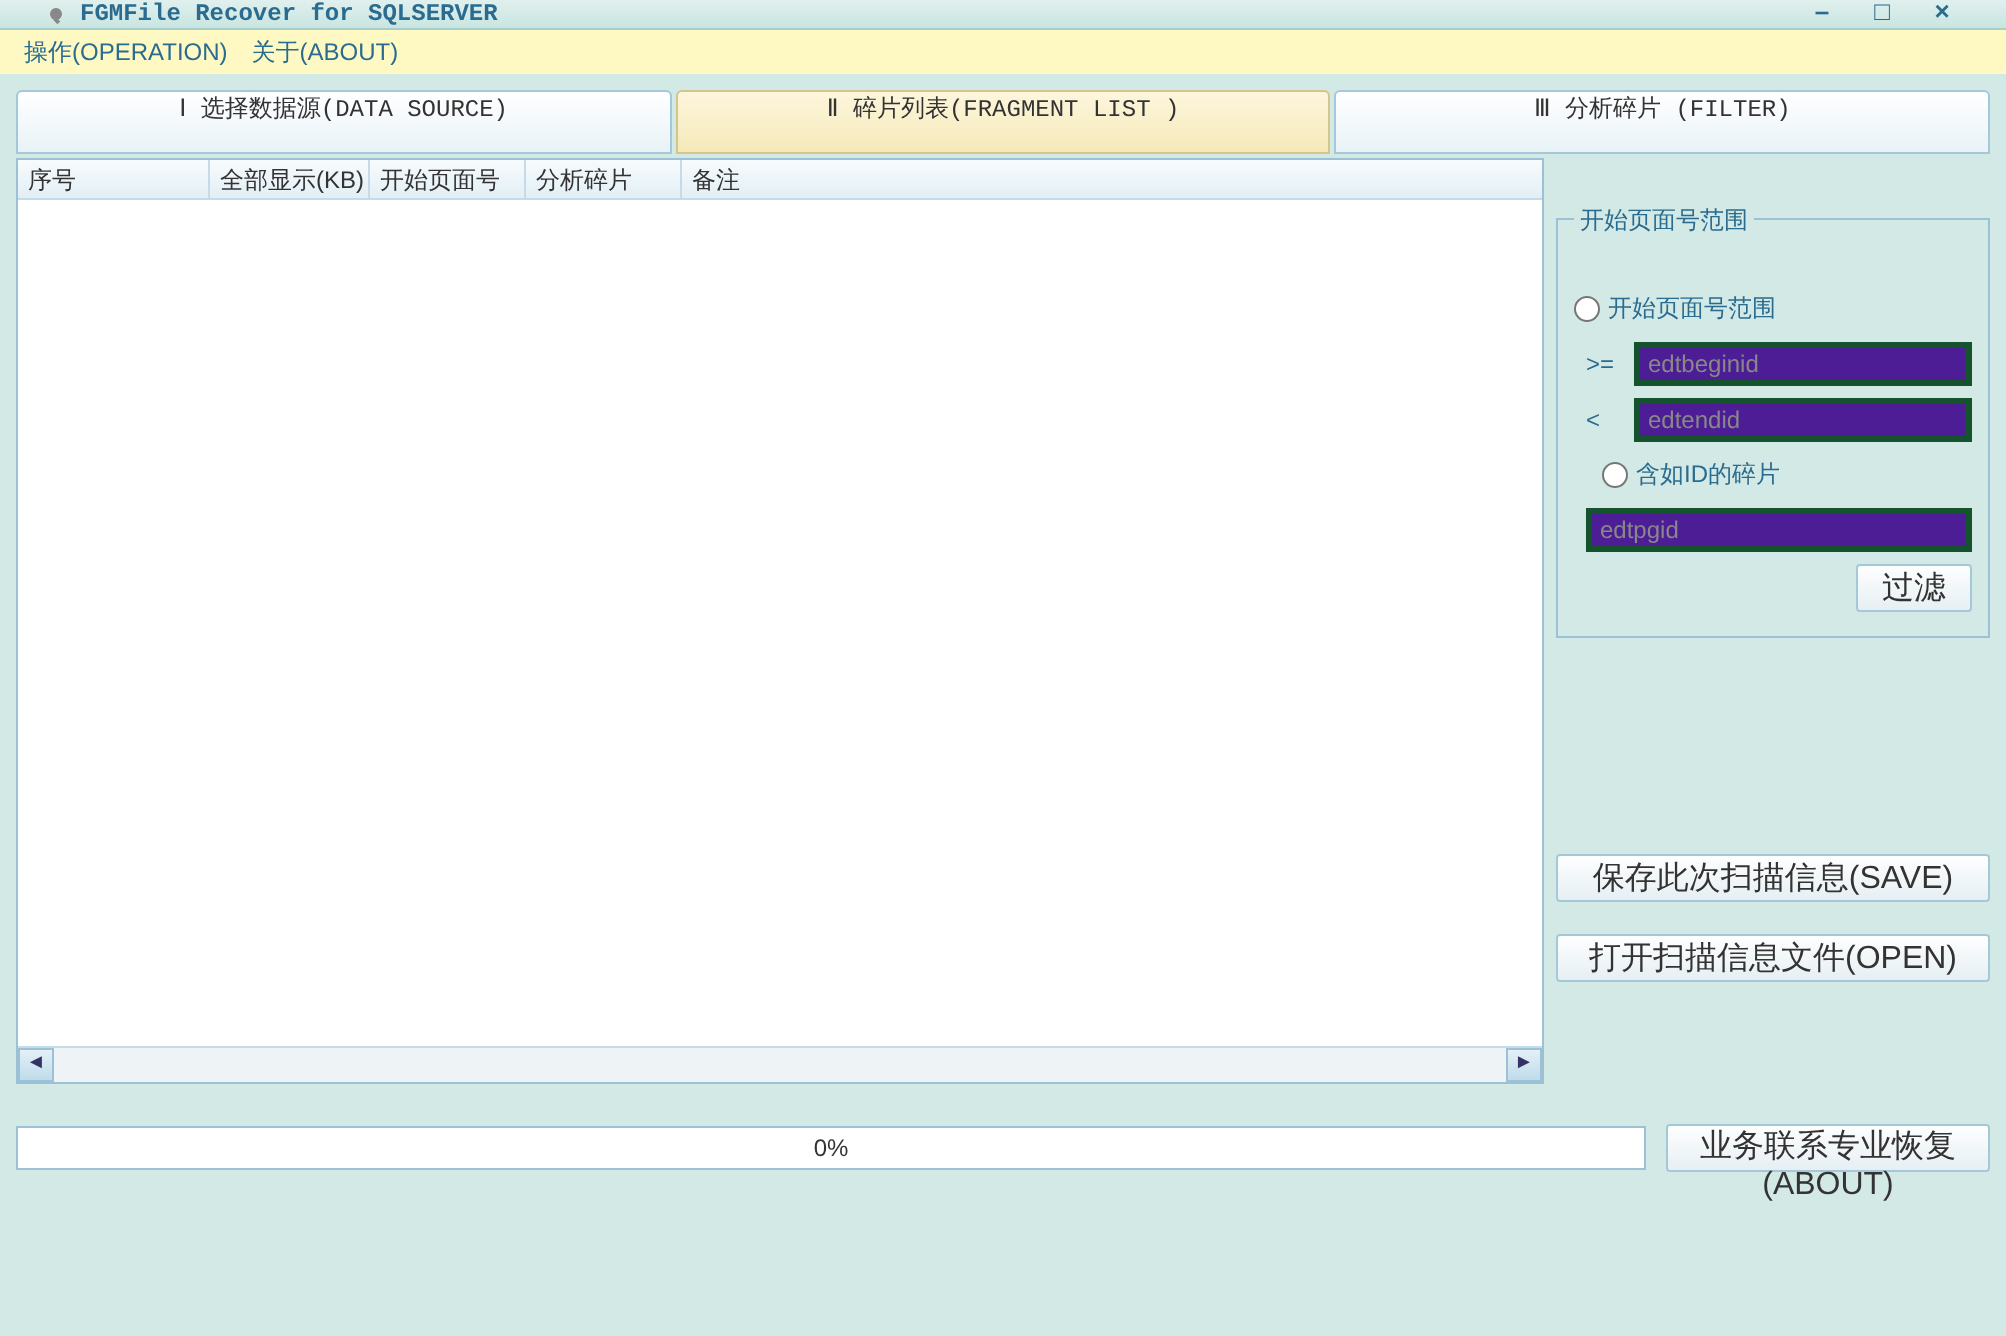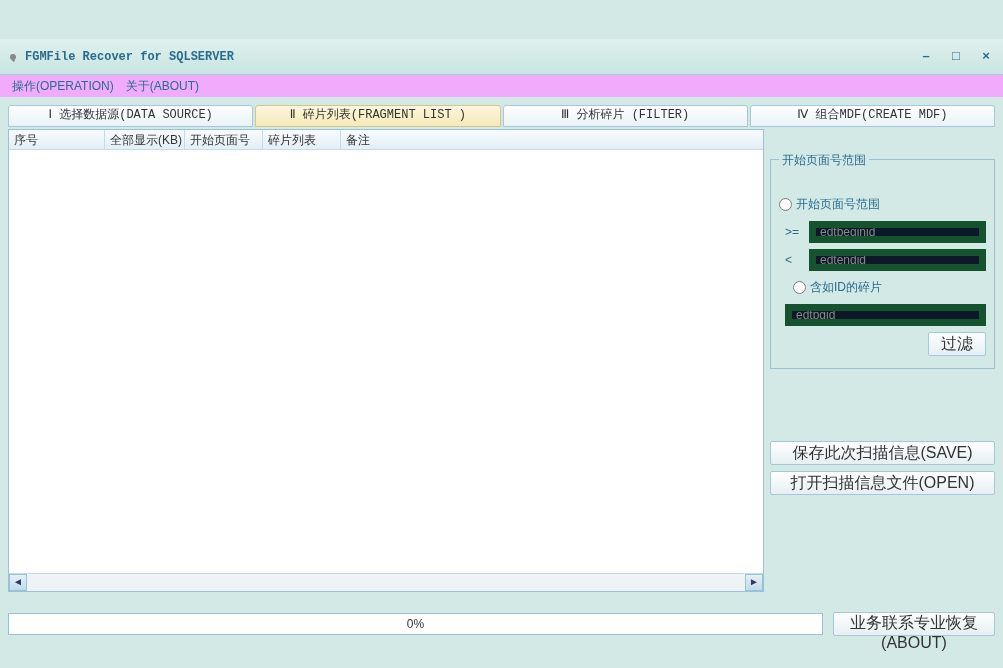--- a/index.html
+++ b/index.html
@@ -5,27 +5,26 @@
     * { box-sizing: border-box; margin: 0; padding: 0; }
     body {
       font-family: "SimSun", "Microsoft YaHei", Arial, sans-serif;
       font-size: 12px;
       background: #d3e9e6;
       width: 1003px;
       height: 668px;
       overflow: hidden;
     }
     .titlebar {
-      height: 36px;
+      height: 15px;
       background: linear-gradient(to bottom, #e0f0ee 0%, #c9e5e1 100%);
       display: flex;
       align-items: center;
-      padding: 0 6px;
+      padding: 0 21px;
       border-bottom: 1px solid #a5cec8;
-      margin-top: 39px;
     }
     .titlebar-icon {
       width: 14px;
       height: 14px;
       margin-right: 5px;
       display: flex;
       align-items: center;
       justify-content: center;
       color: #888;
       font-size: 11px;
@@ -43,38 +42,38 @@
       height: 16px;
       color: #2a6c8f;
       text-align: center;
       line-height: 14px;
       font-weight: bold;
       cursor: pointer;
       font-size: 13px;
     }
     .menubar {
       height: 22px;
-      background: #f0abfc;
+      background: #fef9c3;
       display: flex;
       align-items: center;
       padding: 0 6px;
     }
     .menu-item {
       padding: 2px 6px;
       color: #2a6c8f;
       cursor: pointer;
     }
     .content { padding: 8px 8px 4px 8px; }
     .tabs {
       display: flex;
       gap: 2px;
     }
     .tab {
       flex: 1;
-      height: 22px;
+      height: 32px;
       line-height: 18px;
       text-align: center;
       border: 1px solid #a5c8d8;
       background: linear-gradient(to bottom, #ffffff, #e8f2f7);
       border-radius: 3px 3px 0 0;
       color: #333;
       cursor: pointer;
       font-family: "SimSun", "Courier New", monospace;
       overflow: hidden;
       white-space: nowrap;
@@ -158,44 +157,44 @@
     .op-row {
       display: flex;
       align-items: center;
       margin: 6px 0 6px 6px;
       gap: 6px;
     }
     .op-label { color: #2a6c8f; width: 18px; }
     .text-input {
       flex: 1;
       height: 22px;
-      border: 7px solid #14532d;
+      border: 3px solid #14532d;
       padding: 2px 4px;
       color: #888;
       font-family: inherit;
       font-size: 12px;
-      background: #0f172a;
+      background: #4c1d95;
     }
     .filter-btn-row { text-align: right; margin-top: 6px; }
     .btn {
       height: 24px;
       padding: 0 12px;
       border: 1px solid #a5c8d8;
       background: linear-gradient(to bottom, #fefefe, #e6eff4);
       cursor: pointer;
       font-family: inherit;
       font-size: 16px;
       color: #333;
       border-radius: 2px;
     }
     .action-btns {
-      margin-top: 72px;
+      margin-top: 108px;
       display: flex;
       flex-direction: column;
-      gap: 6px;
+      gap: 16px;
     }
     .action-btns .btn { width: 100%; text-align: center; }
     .bottom-row {
       display: flex;
       align-items: center;
       gap: 10px;
       padding: 0 8px;
       margin-top: 16px;
     }
     .progress {
@@ -231,30 +230,29 @@
 <div class="menubar">
   <div class="menu-item">操作(OPERATION)</div>
   <div class="menu-item">关于(ABOUT)</div>
 </div>
 
 <div class="content">
   <div class="tabs">
     <div class="tab">Ⅰ  选择数据源(DATA SOURCE)</div>
     <div class="tab active">Ⅱ  碎片列表(FRAGMENT LIST )</div>
     <div class="tab">Ⅲ  分析碎片 (FILTER)</div>
-    <div class="tab">Ⅳ  组合MDF(CREATE MDF)</div>
   </div>
 
   <div class="main-row">
     <div class="grid-area">
       <div class="grid-header">
         <div class="gh gh1">序号</div>
         <div class="gh gh2">全部显示(KB)</div>
         <div class="gh gh3">开始页面号</div>
-        <div class="gh gh4">碎片列表</div>
+        <div class="gh gh4">分析碎片</div>
         <div class="gh gh5">备注</div>
       </div>
       <div class="grid-body"></div>
       <div class="grid-scroll">
         <div class="scroll-left">◄</div>
         <div class="scroll-track"></div>
         <div class="scroll-right">►</div>
       </div>
     </div>
 

